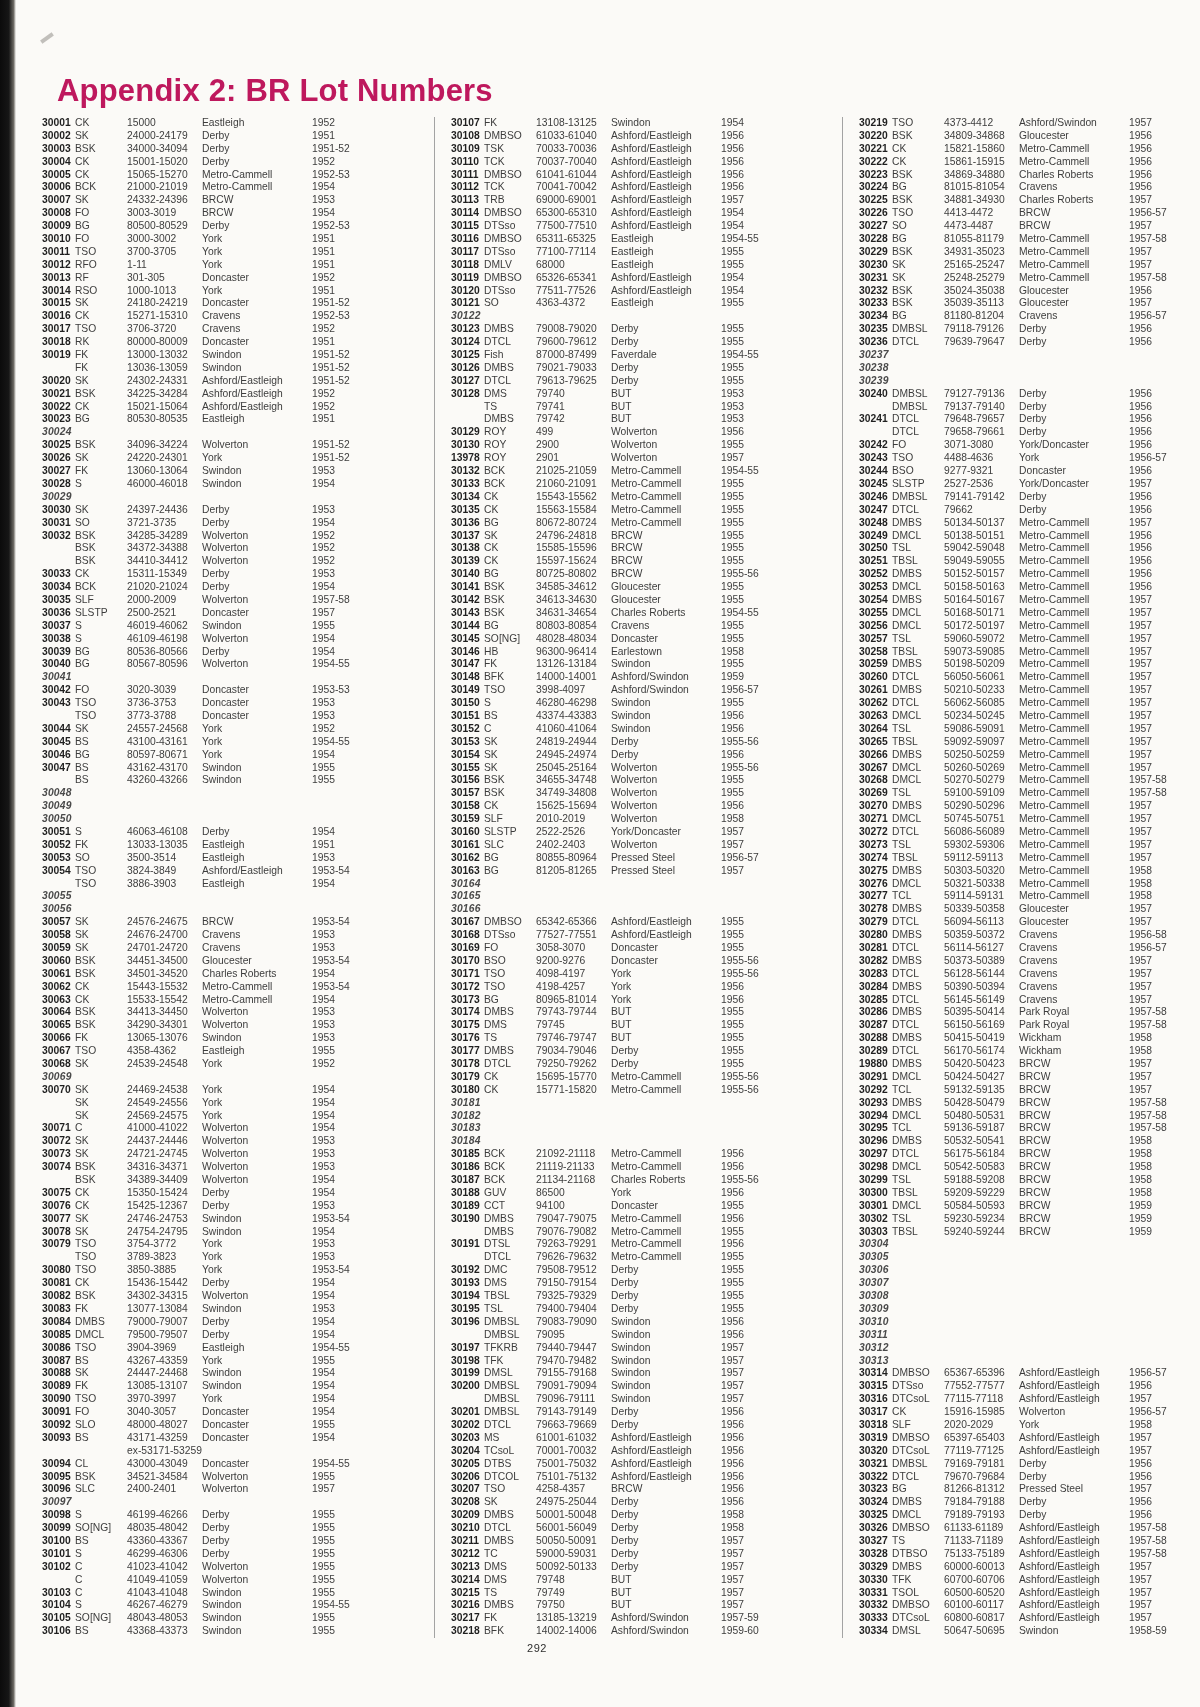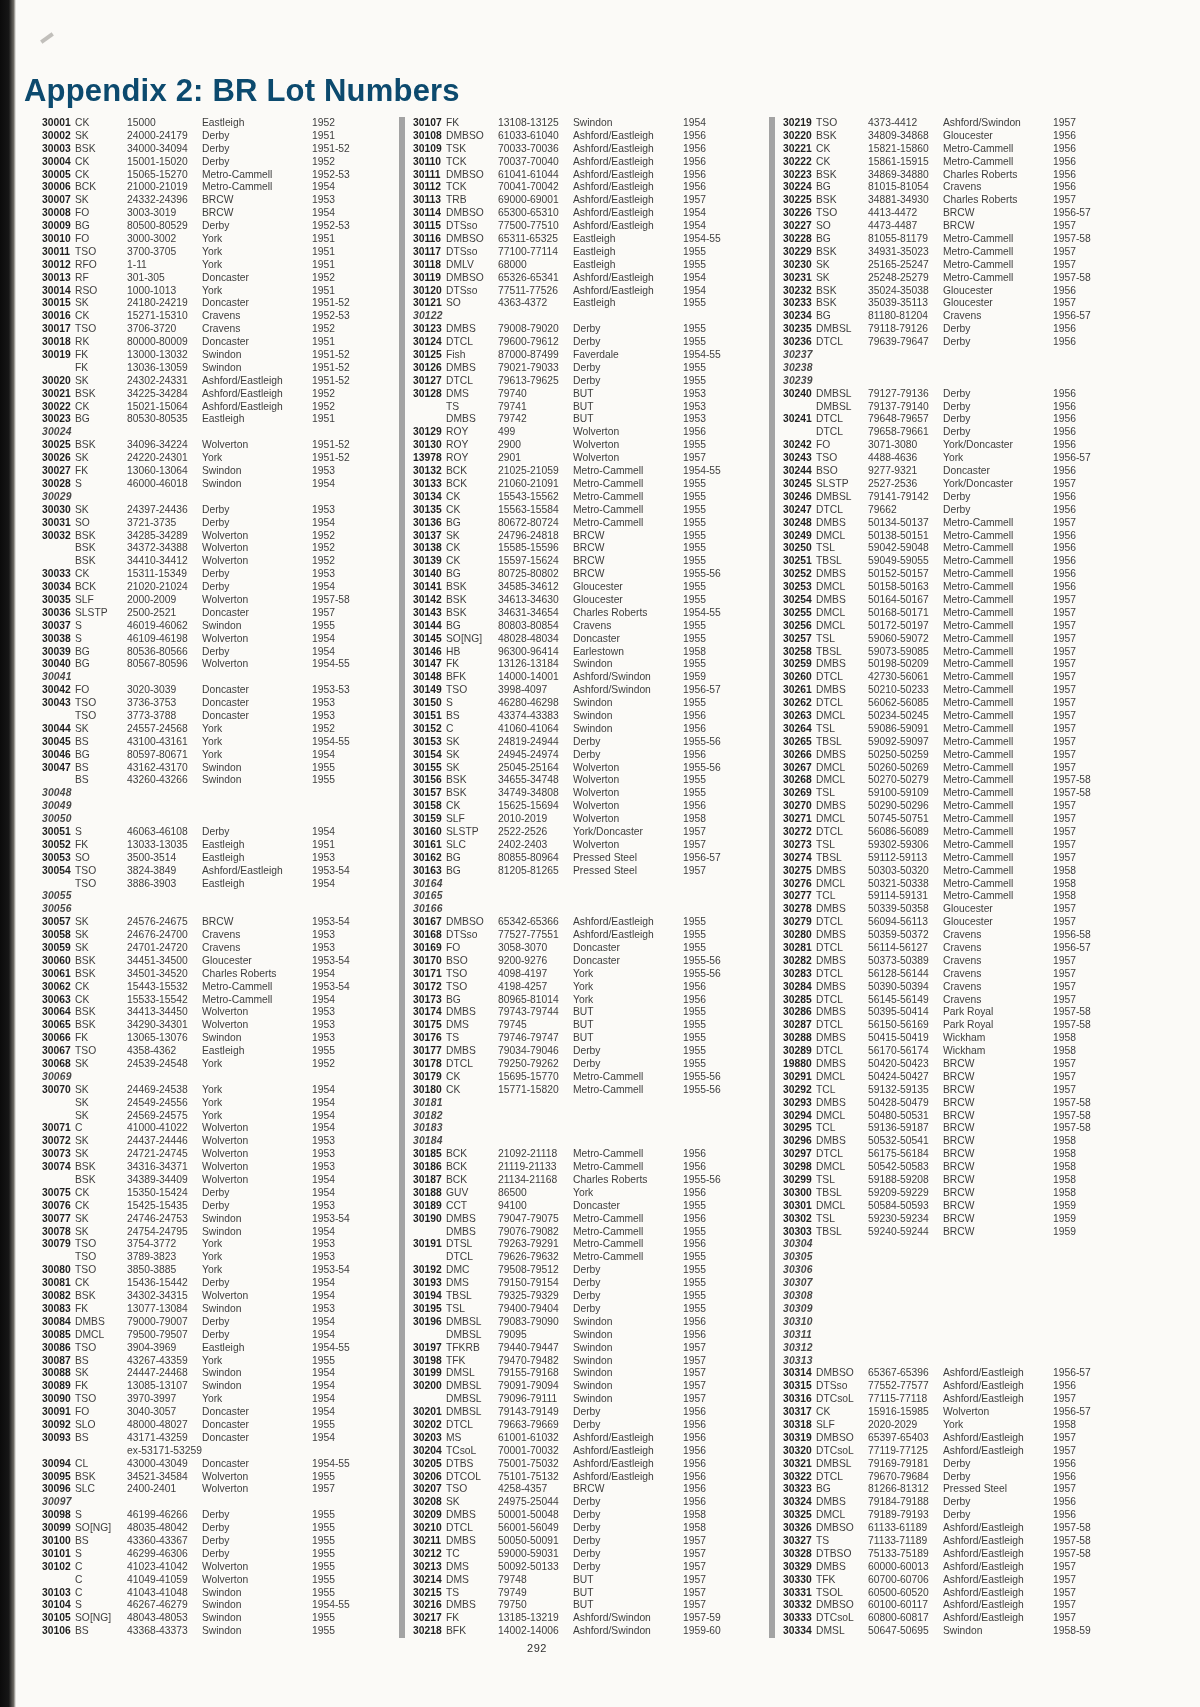--- a/index.html
+++ b/index.html
@@ -10,29 +10,29 @@
     -webkit-font-smoothing:antialiased;
   }
   .scan-edge-left{
     position:absolute;left:0;top:0;width:16px;height:1707px;
     background:linear-gradient(90deg,#0b0b0b 0%,#161616 55%,#6d6a64 85%,rgba(251,250,247,0) 100%);
   }
   .scan-smudge-top{
     position:absolute;left:40px;top:36px;width:14px;height:4px;background:#9b9892;transform:rotate(-35deg);opacity:.6;
   }
   .page-title{
-    position:absolute;left:24px;top:52px;
-    font-size:31px;font-weight:700;color:#0c4a6e;letter-spacing:.2px;
+    position:absolute;left:57px;top:52px;
+    font-size:31px;font-weight:700;color:#be185d;letter-spacing:.2px;
   }
   .content{
     position:absolute;left:42px;top:117px;right:20px;
     display:flex;align-items:flex-start;
   }
   .col{width:357px;}
-  .col.ruled{border-left:6px solid #a3a3a3;padding-left:8px;}
+  .col.ruled{border-left:1px solid #a3a3a3;padding-left:16px;margin-left:35px;}
   .col-2{width:356px;}
   .col-3{flex:1;}
   .row{
     display:grid;
     grid-template-columns:33px 52px 75px 110px auto;
     height:12.9px;line-height:12.9px;
     font-size:10.3px;color:#3d3d3d;white-space:nowrap;
   }
   .row.gap{display:block;}
   .cell{overflow:visible;}
@@ -583,21 +583,21 @@
       <div class="row">
         <span class="cell lot">30075</span>
         <span class="cell type">CK</span>
         <span class="cell nums">15350-15424</span>
         <span class="cell builder">Derby</span>
         <span class="cell years">1954</span>
       </div>
       <div class="row">
         <span class="cell lot">30076</span>
         <span class="cell type">CK</span>
-        <span class="cell nums">15425-15435</span>
+        <span class="cell nums">15425-12367</span>
         <span class="cell builder">Derby</span>
         <span class="cell years">1953</span>
       </div>
       <div class="row">
         <span class="cell lot">30077</span>
         <span class="cell type">SK</span>
         <span class="cell nums">24746-24753</span>
         <span class="cell builder">Swindon</span>
         <span class="cell years">1953-54</span>
       </div>
@@ -1880,21 +1880,21 @@
       <div class="row">
         <span class="cell lot">30259</span>
         <span class="cell type">DMBS</span>
         <span class="cell nums">50198-50209</span>
         <span class="cell builder">Metro-Cammell</span>
         <span class="cell years">1957</span>
       </div>
       <div class="row">
         <span class="cell lot">30260</span>
         <span class="cell type">DTCL</span>
-        <span class="cell nums">42730-56061</span>
+        <span class="cell nums">56050-56061</span>
         <span class="cell builder">Metro-Cammell</span>
         <span class="cell years">1957</span>
       </div>
       <div class="row">
         <span class="cell lot">30261</span>
         <span class="cell type">DMBS</span>
         <span class="cell nums">50210-50233</span>
         <span class="cell builder">Metro-Cammell</span>
         <span class="cell years">1957</span>
       </div>

